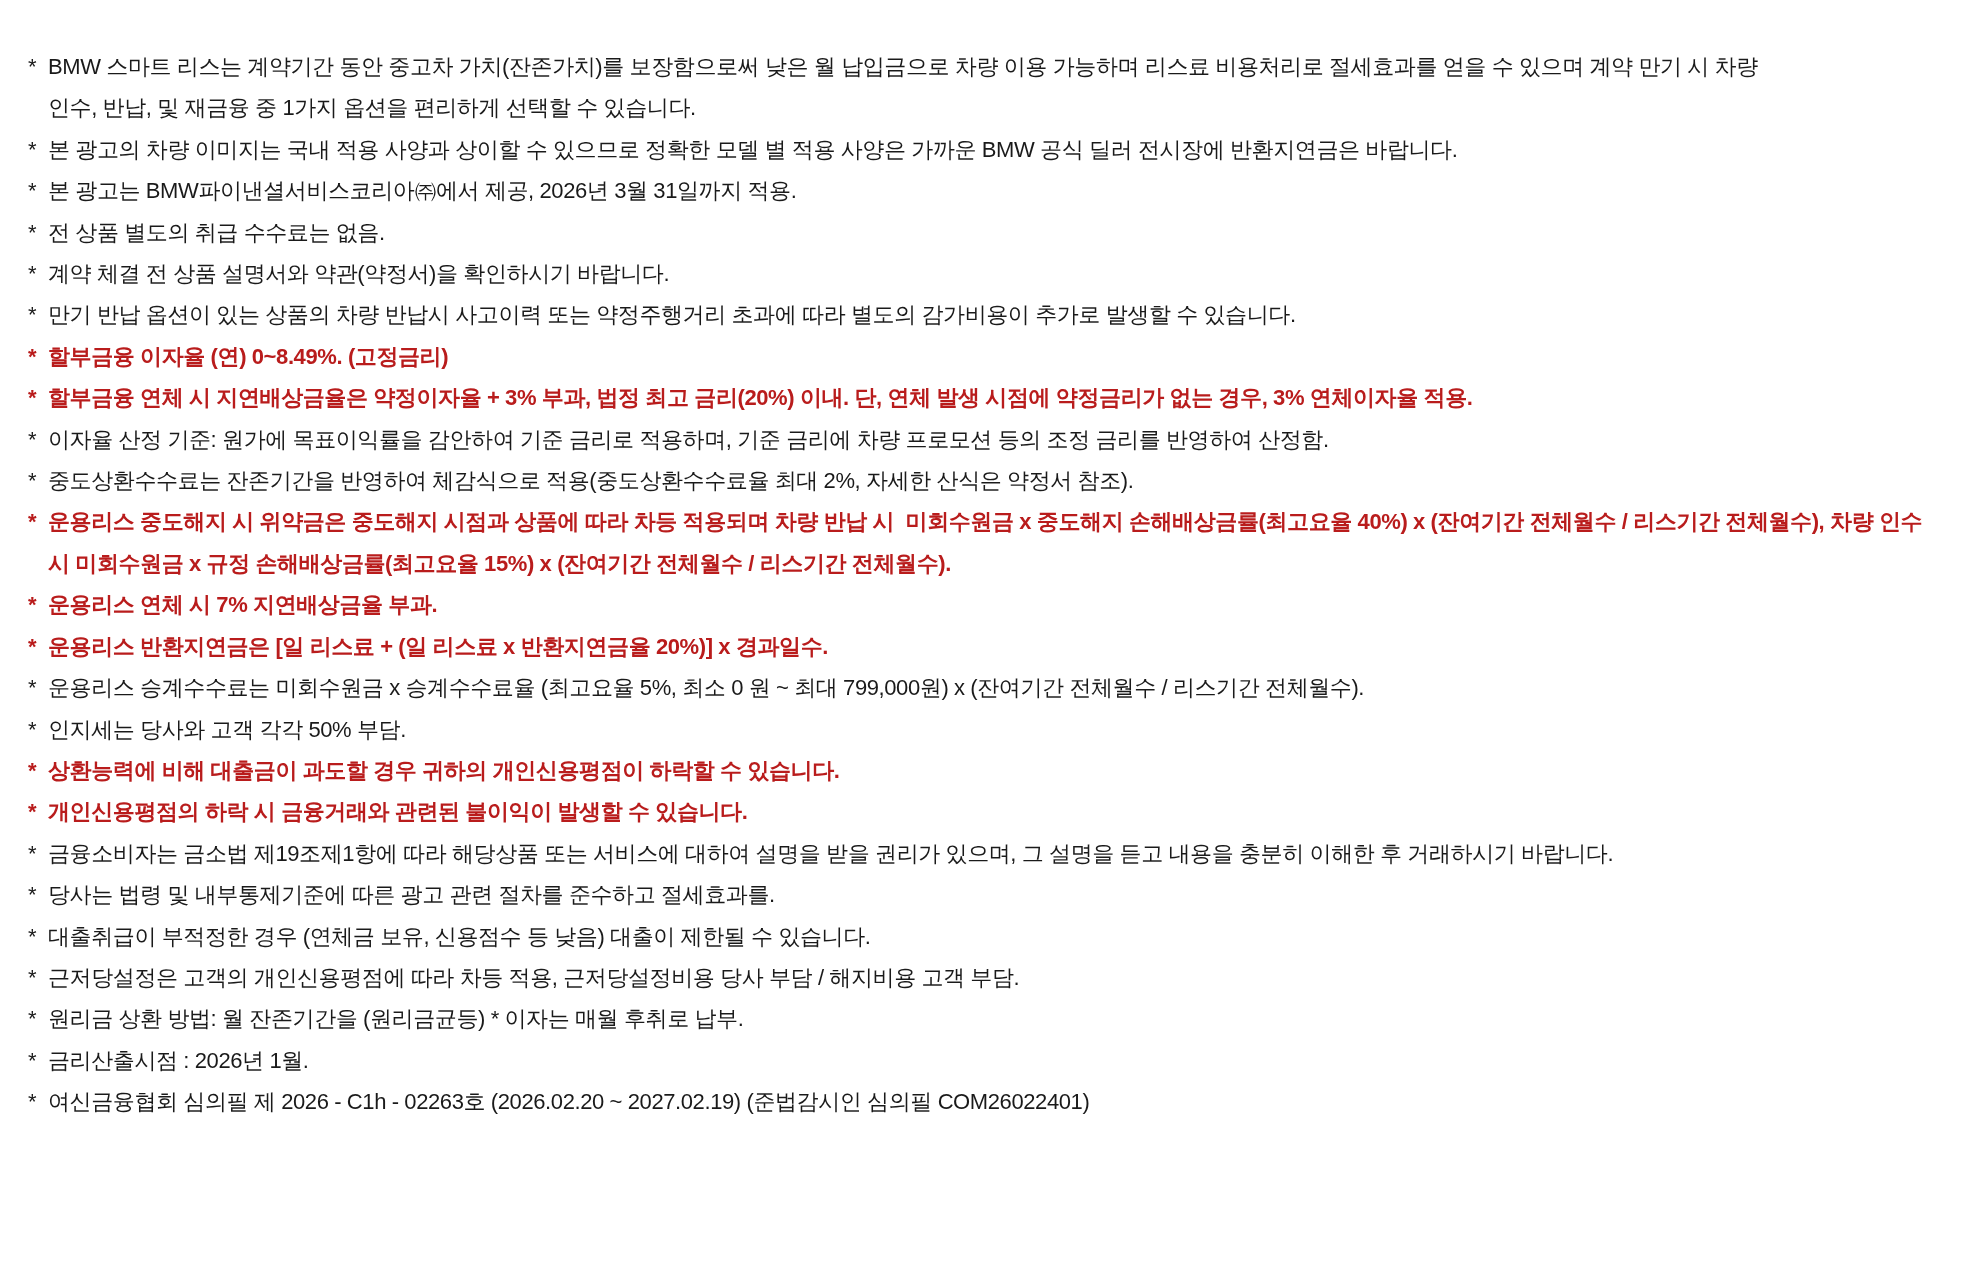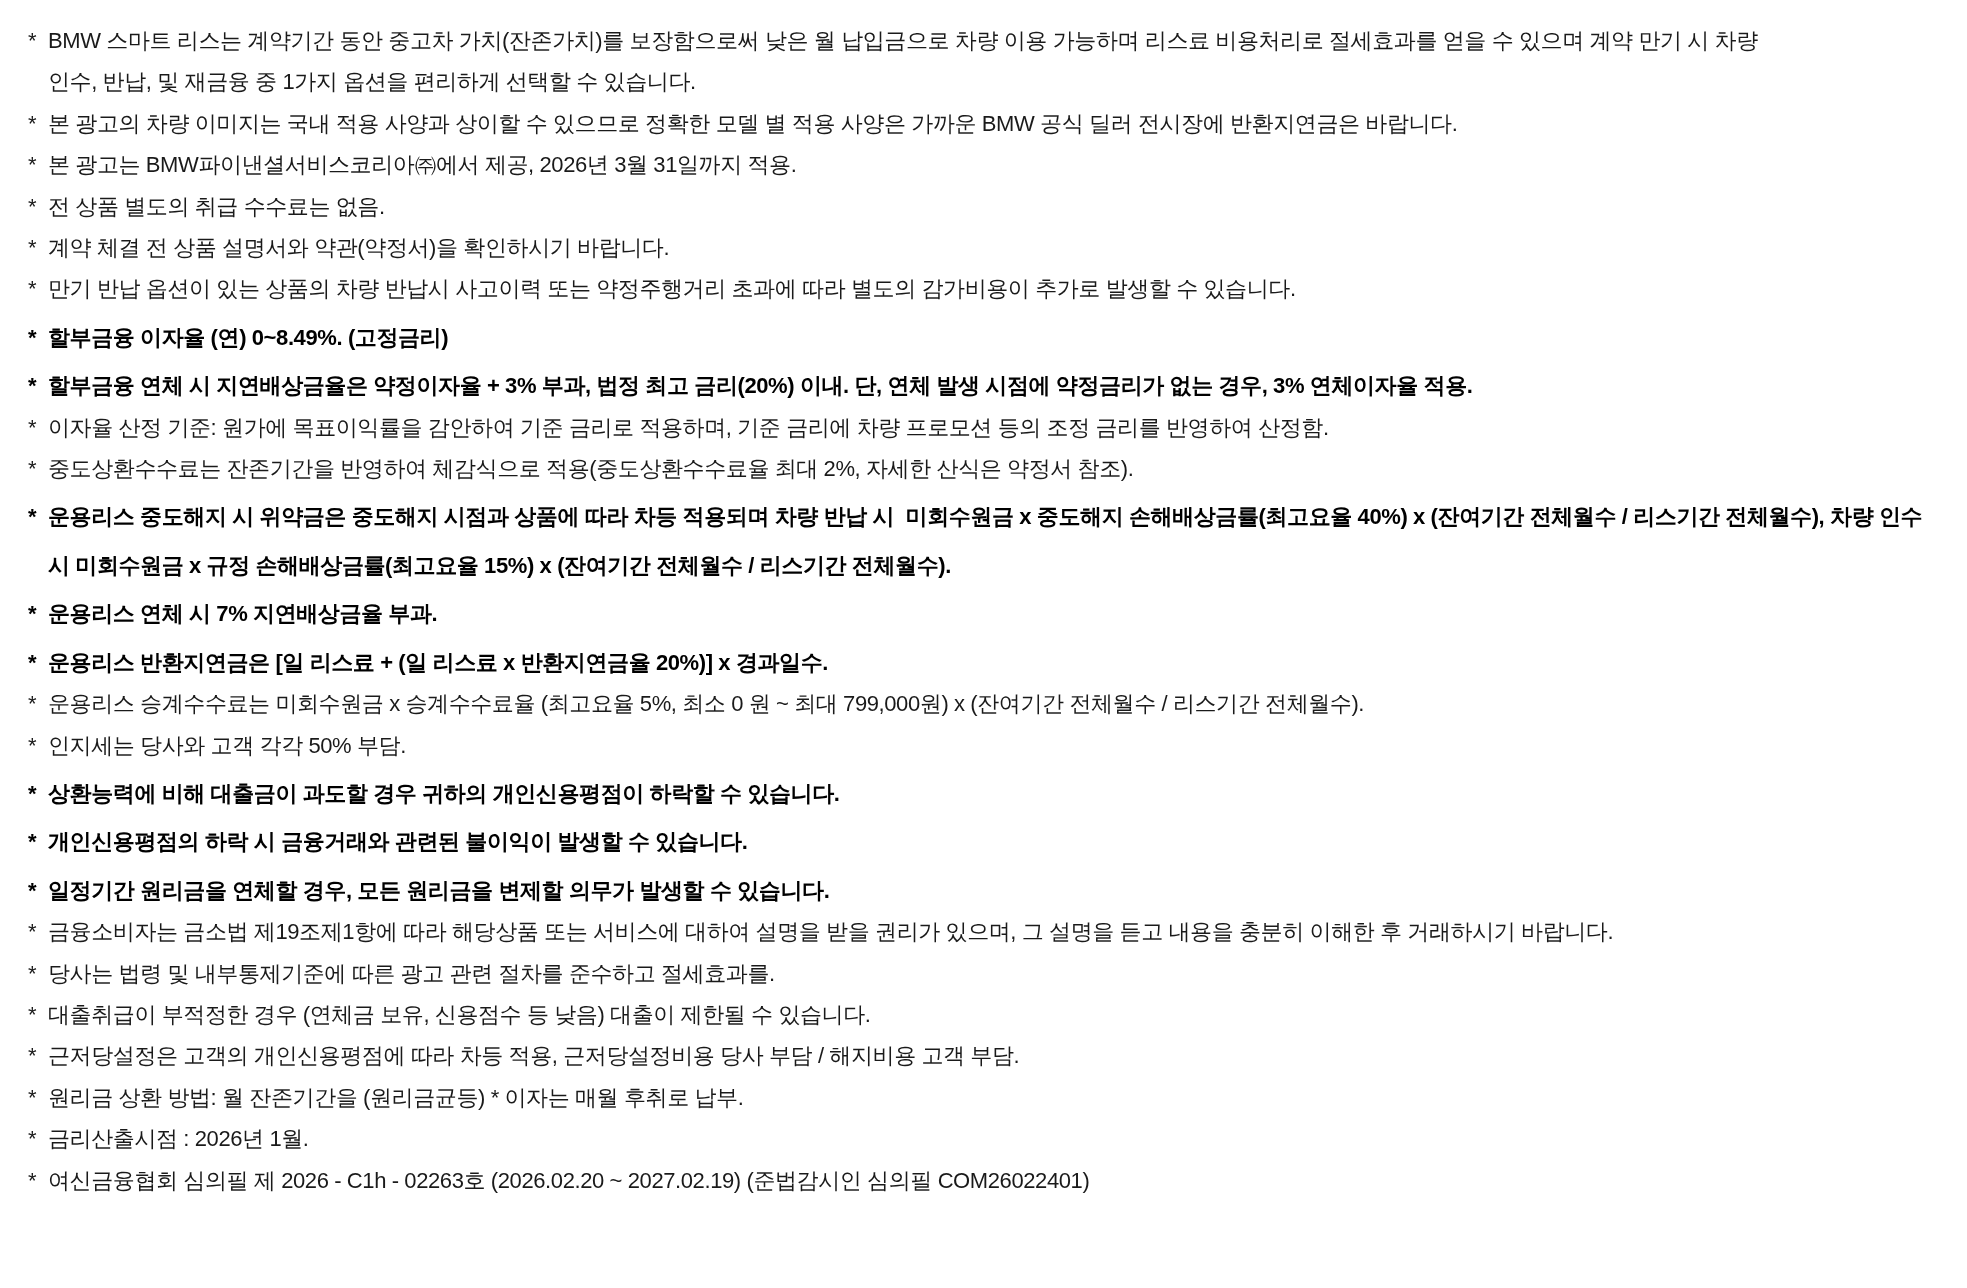--- a/index.html
+++ b/index.html
@@ -8,38 +8,37 @@
       background: #ffffff;
       font-family: "Liberation Sans", sans-serif;
     }
     body {
       width: 1967px;
       height: 1288px;
       overflow: hidden;
     }
     .disclaimer {
       box-sizing: border-box;
-      padding: 20px 20px 0 28px;
+      padding: 46px 20px 0 28px;
       color: #1a1a1a;
       font-size: 22px;
       line-height: 41.4px;
       letter-spacing: -0.4px;
     }
     .line {
       white-space: pre;
       display: block;
     }
     .line .marker {
       display: inline-block;
       width: 20px;
     }
     .line.bold {
       font-weight: 700;
-      color: #000000;
-      margin-top: 7px;
+      color: #b91c1c;
     }
   </style>
 </head>
 <body style="background: rgb(255, 255, 255);">
 
 <main class="disclaimer">
   <div id="disclaimer-lines" style="color: rgb(26, 26, 26);">
       <div class="line"><span class="marker">*</span><span class="text">BMW 스마트 리스는 계약기간 동안 중고차 가치(잔존가치)를 보장함으로써 낮은 월 납입금으로 차량 이용 가능하며 리스료 비용처리로 절세효과를 얻을 수 있으며 계약 만기 시 차량</span></div>
       <div class="line"><span class="marker"></span><span class="text">인수, 반납, 및 재금융 중 1가지 옵션을 편리하게 선택할 수 있습니다.</span></div>
       <div class="line"><span class="marker">*</span><span class="text">본 광고의 차량 이미지는 국내 적용 사양과 상이할 수 있으므로 정확한 모델 별 적용 사양은 가까운 BMW 공식 딜러 전시장에 반환지연금은 바랍니다.</span></div>
@@ -52,21 +51,20 @@
       <div class="line"><span class="marker">*</span><span class="text">이자율 산정 기준: 원가에 목표이익률을 감안하여 기준 금리로 적용하며, 기준 금리에 차량 프로모션 등의 조정 금리를 반영하여 산정함.</span></div>
       <div class="line"><span class="marker">*</span><span class="text">중도상환수수료는 잔존기간을 반영하여 체감식으로 적용(중도상환수수료율 최대 2%, 자세한 산식은 약정서 참조).</span></div>
       <div class="line bold"><span class="marker">*</span><span class="text">운용리스 중도해지 시 위약금은 중도해지 시점과 상품에 따라 차등 적용되며 차량 반납 시  미회수원금 x 중도해지 손해배상금률(최고요율 40%) x (잔여기간 전체월수 / 리스기간 전체월수), 차량 인수</span></div>
       <div class="line bold"><span class="marker"></span><span class="text">시 미회수원금 x 규정 손해배상금률(최고요율 15%) x (잔여기간 전체월수 / 리스기간 전체월수).</span></div>
       <div class="line bold"><span class="marker">*</span><span class="text">운용리스 연체 시 7% 지연배상금율 부과.</span></div>
       <div class="line bold"><span class="marker">*</span><span class="text">운용리스 반환지연금은 [일 리스료 + (일 리스료 x 반환지연금율 20%)] x 경과일수.</span></div>
       <div class="line"><span class="marker">*</span><span class="text">운용리스 승계수수료는 미회수원금 x 승계수수료율 (최고요율 5%, 최소 0 원 ~ 최대 799,000원) x (잔여기간 전체월수 / 리스기간 전체월수).</span></div>
       <div class="line"><span class="marker">*</span><span class="text">인지세는 당사와 고객 각각 50% 부담.</span></div>
       <div class="line bold"><span class="marker">*</span><span class="text">상환능력에 비해 대출금이 과도할 경우 귀하의 개인신용평점이 하락할 수 있습니다.</span></div>
       <div class="line bold"><span class="marker">*</span><span class="text">개인신용평점의 하락 시 금융거래와 관련된 불이익이 발생할 수 있습니다.</span></div>
-      <div class="line bold"><span class="marker">*</span><span class="text">일정기간 원리금을 연체할 경우, 모든 원리금을 변제할 의무가 발생할 수 있습니다.</span></div>
       <div class="line"><span class="marker">*</span><span class="text">금융소비자는 금소법 제19조제1항에 따라 해당상품 또는 서비스에 대하여 설명을 받을 권리가 있으며, 그 설명을 듣고 내용을 충분히 이해한 후 거래하시기 바랍니다.</span></div>
       <div class="line"><span class="marker">*</span><span class="text">당사는 법령 및 내부통제기준에 따른 광고 관련 절차를 준수하고 절세효과를.</span></div>
       <div class="line"><span class="marker">*</span><span class="text">대출취급이 부적정한 경우 (연체금 보유, 신용점수 등 낮음) 대출이 제한될 수 있습니다.</span></div>
       <div class="line"><span class="marker">*</span><span class="text">근저당설정은 고객의 개인신용평점에 따라 차등 적용, 근저당설정비용 당사 부담 / 해지비용 고객 부담.</span></div>
       <div class="line"><span class="marker">*</span><span class="text">원리금 상환 방법: 월 잔존기간을 (원리금균등) * 이자는 매월 후취로 납부.</span></div>
       <div class="line"><span class="marker">*</span><span class="text">금리산출시점 : 2026년 1월.</span></div>
       <div class="line"><span class="marker">*</span><span class="text">여신금융협회 심의필 제 2026 - C1h - 02263호 (2026.02.20 ~ 2027.02.19) (준법감시인 심의필 COM26022401)</span></div>
     </div>
 </main>
 

